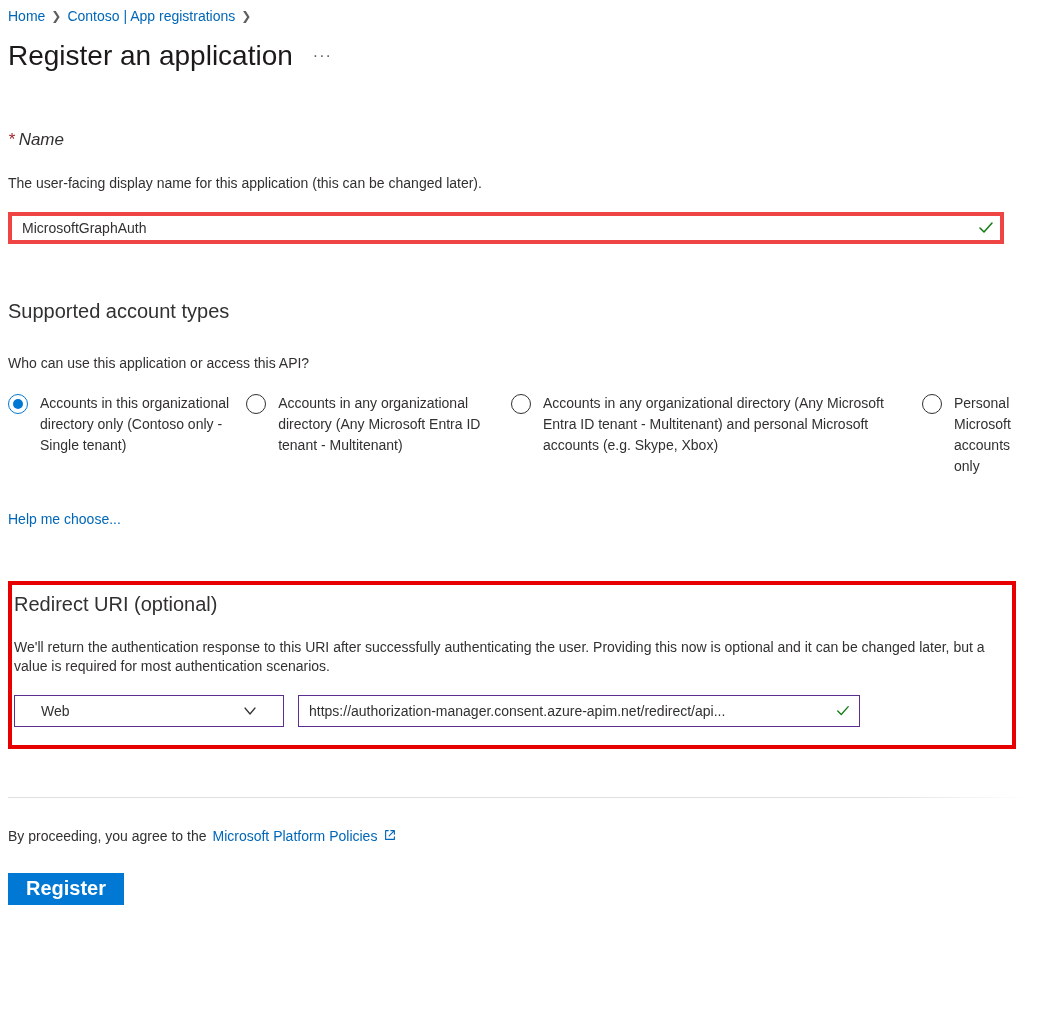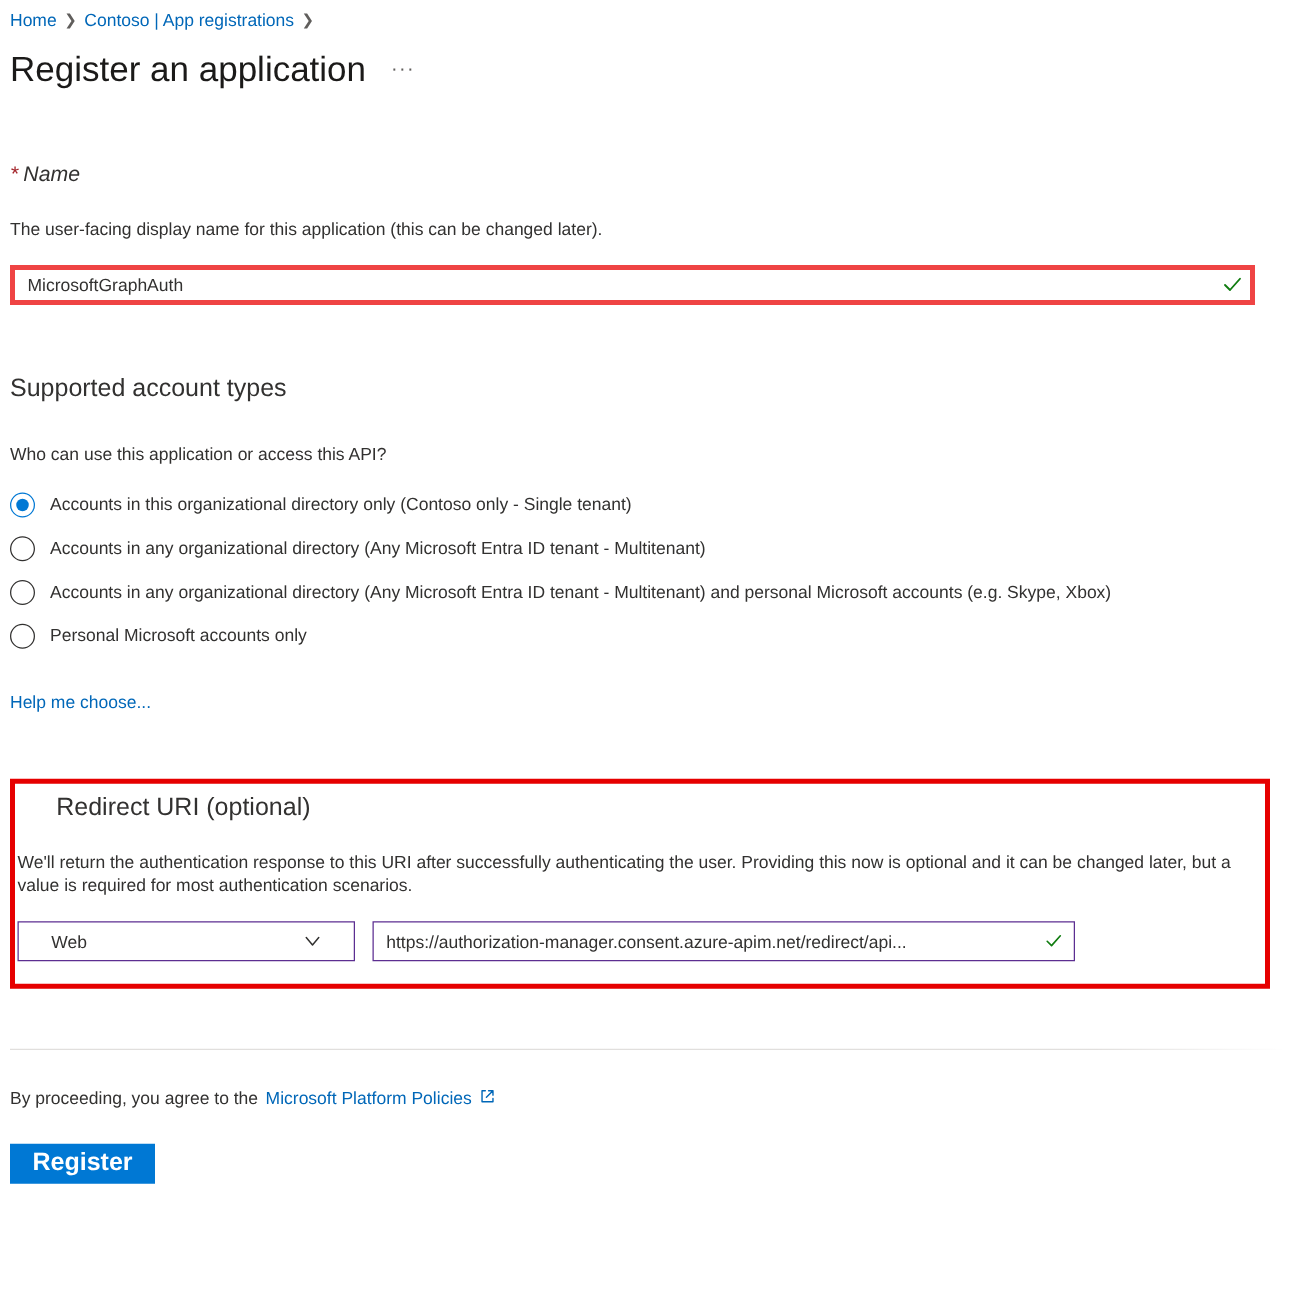--- a/index.html
+++ b/index.html
@@ -90,21 +90,21 @@
       font-weight: 400;
       color: #323130;
       margin-bottom: 32px;
     }
     .q {
       font-size: 14px;
       margin-bottom: 22px;
     }
     .radio-group {
       display: flex;
-      flex-direction: column;
+      flex-direction: row;
       gap: 14px;
       margin-bottom: 34px;
     }
     .radio-row {
       display: flex;
       align-items: flex-start;
       gap: 12px;
       cursor: pointer;
     }
     .radio {
@@ -257,21 +257,21 @@
   </label>
   <label class="radio-row">
     <span class="radio"></span>
     <span class="radio-label">Personal Microsoft accounts only</span>
   </label>
 </div>
 
 <a class="link">Help me choose...</a>
 
 <div class="highlight-box">
-  <h2 class="subheading" style="margin-bottom:22px;margin-left:31px;">Redirect URI (optional)</h2>
+  <h2 class="subheading" style="margin-bottom:22px;">Redirect URI (optional)</h2>
   <p class="desc" style="margin-bottom:18px;">We'll return the authentication response to this URI after successfully authenticating the user. Providing this now is optional and it can be changed later, but a value is required for most authentication scenarios.</p>
   <div class="redirect-row">
     <div class="select-box">
       <span>Web</span>
       <span class="chev-down">
         <svg width="14" height="14" viewBox="0 0 14 14">
             <path d="M2 4 L7 10 L12 4" stroke="#323130" stroke-width="1.2" fill="none" stroke-linecap="round" stroke-linejoin="round"></path>
           </svg>
       </span>
     </div>

